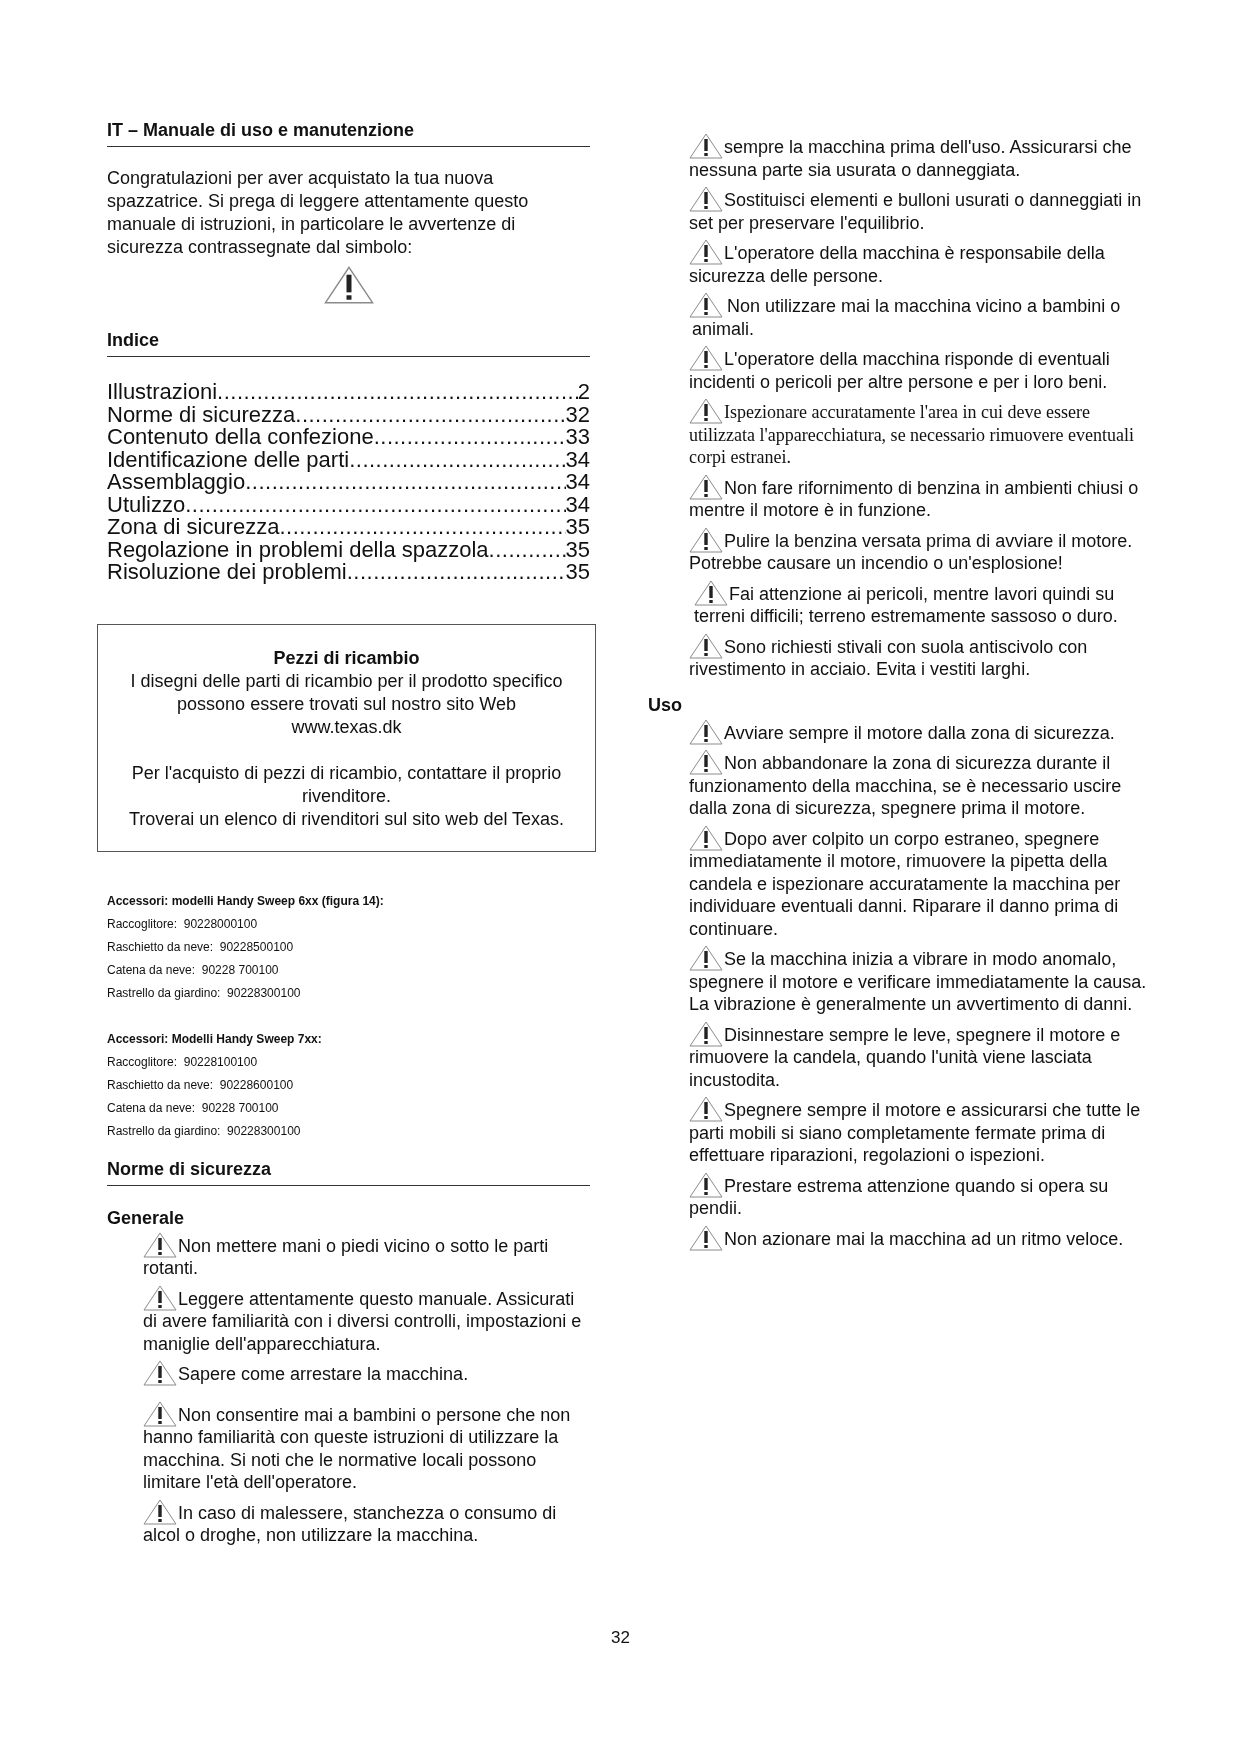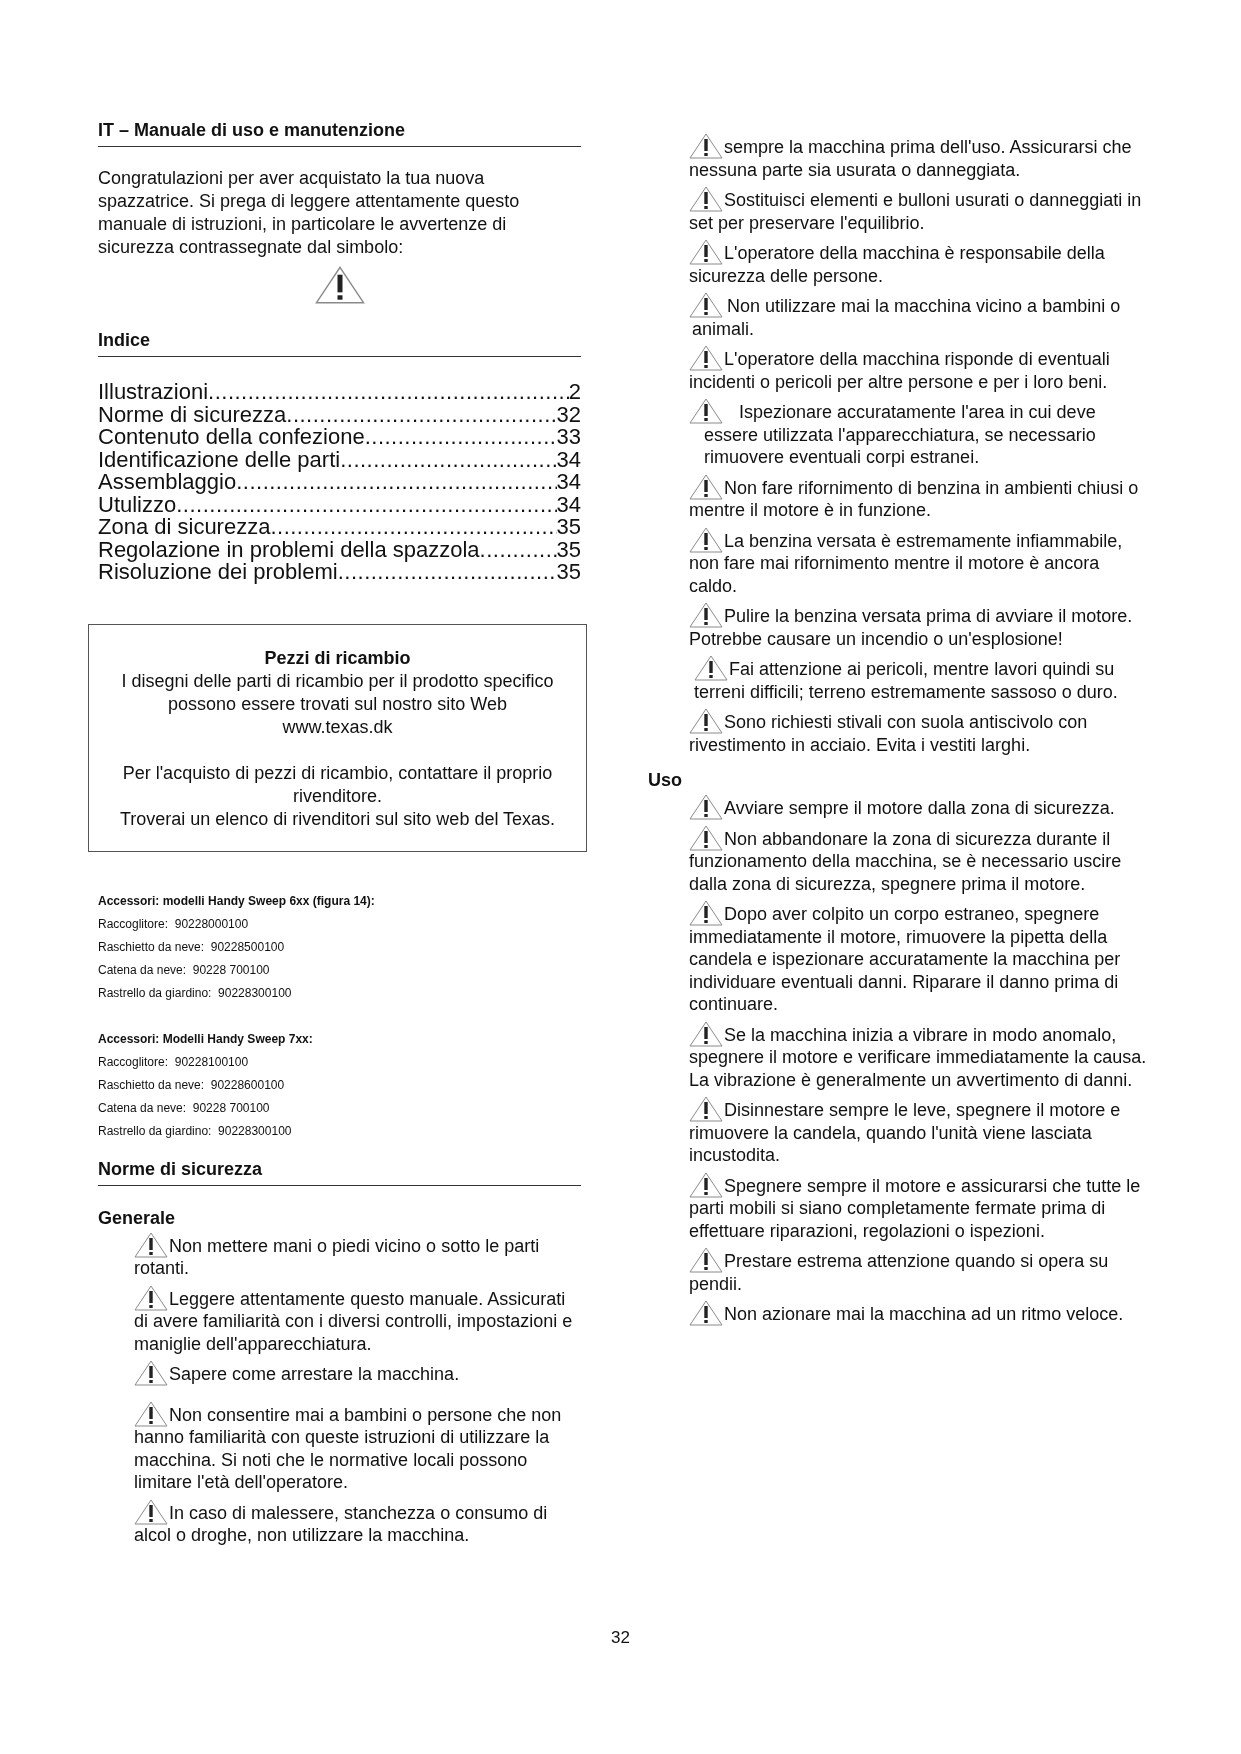--- a/index.html
+++ b/index.html
@@ -1,20 +1,20 @@
 <!DOCTYPE html>
 <html><head>
 <meta charset="utf-8">
 <style>
   html, body { margin: 0; padding: 0; background: #ffffff; }
   body {
     width: 1241px; height: 1754px; position: relative; overflow: hidden;
     font-family: "Liberation Sans", sans-serif; color: #111111;
   }
-  .col-left { position: absolute; left: 98px; top: 120px; width: 483px; }
+  .col-left { position: absolute; left: 107px; top: 120px; width: 483px; }
   .col-right { position: absolute; left: 651px; top: 136px; width: 500px; }
   .h-rule {
     font-weight: bold; font-size: 18px; padding-bottom: 5px;
     border-bottom: 1.5px solid #333; margin: 0;
   }
   .para { font-size: 18px; line-height: 23px; margin: 0; }
   .intro { margin-top: 20px; }
   .symbol-center { text-align: center; margin-top: 4px; height: 40px; }
   .toc-title { margin-top: 27px; }
   .toc { margin-top: 24px; font-size: 22px; line-height: 22.5px; }
@@ -210,33 +210,27 @@
       <div class="warn" style="padding-left: 0px; text-indent: 0px; margin-left: 0px;">
         <svg class="warn-ico">
           <use href="#warn-sym"></use>
         </svg>
         <span class="warn-text" style="text-indent: 35px; padding-left: 0px; display: block; margin-left: 0px;">L'operatore della macchina risponde di eventuali incidenti o pericoli per altre persone e per i loro beni.</span>
       </div>
       <div class="warn" style="padding-left: 0px; text-indent: 0px; margin-left: 0px;">
         <svg class="warn-ico">
           <use href="#warn-sym"></use>
         </svg>
-        <span class="warn-text" style="text-indent: 35px; padding-left: 0px; display: block; margin-left: 15px;">Ispezionare accuratamente l'area in cui deve essere utilizzata l'apparecchiatura, se necessario rimuovere eventuali corpi estranei.</span>
+        <span class="warn-text" style="text-indent: 35px; padding-left: 0px; display: block; margin-left: 0px; font-family: Liberation Serif, serif;">Ispezionare accuratamente l'area in cui deve essere utilizzata l'apparecchiatura, se necessario rimuovere eventuali corpi estranei.</span>
       </div>
       <div class="warn" style="padding-left: 0px; text-indent: 0px; margin-left: 0px;">
         <svg class="warn-ico">
           <use href="#warn-sym"></use>
         </svg>
         <span class="warn-text" style="text-indent: 35px; padding-left: 0px; display: block; margin-left: 0px;">Non fare rifornimento di benzina in ambienti chiusi o mentre il motore è in funzione.</span>
-      </div>
-      <div class="warn" style="padding-left: 0px; text-indent: 0px; margin-left: 0px;">
-        <svg class="warn-ico">
-          <use href="#warn-sym"></use>
-        </svg>
-        <span class="warn-text" style="text-indent: 35px; padding-left: 0px; display: block; margin-left: 0px;">La benzina versata è estremamente infiammabile, non fare mai rifornimento mentre il motore è ancora caldo.</span>
       </div>
       <div class="warn" style="padding-left: 0px; text-indent: 0px; margin-left: 0px;">
         <svg class="warn-ico">
           <use href="#warn-sym"></use>
         </svg>
         <span class="warn-text" style="text-indent: 35px; padding-left: 0px; display: block; margin-left: 0px;">Pulire la benzina versata prima di avviare il motore. Potrebbe causare un incendio o un'esplosione!</span>
       </div>
       <div class="warn" style="padding-left: 0px; text-indent: 0px; margin-left: 5px;">
         <svg class="warn-ico">
           <use href="#warn-sym"></use>

